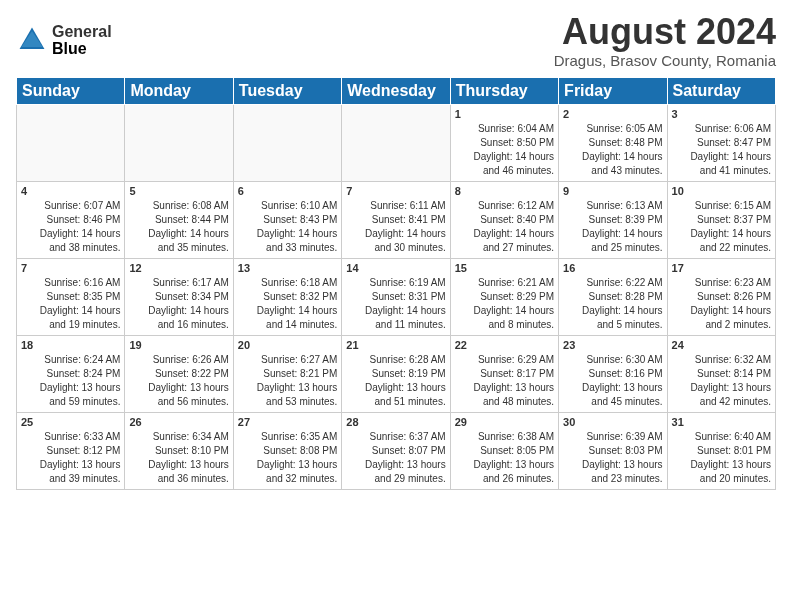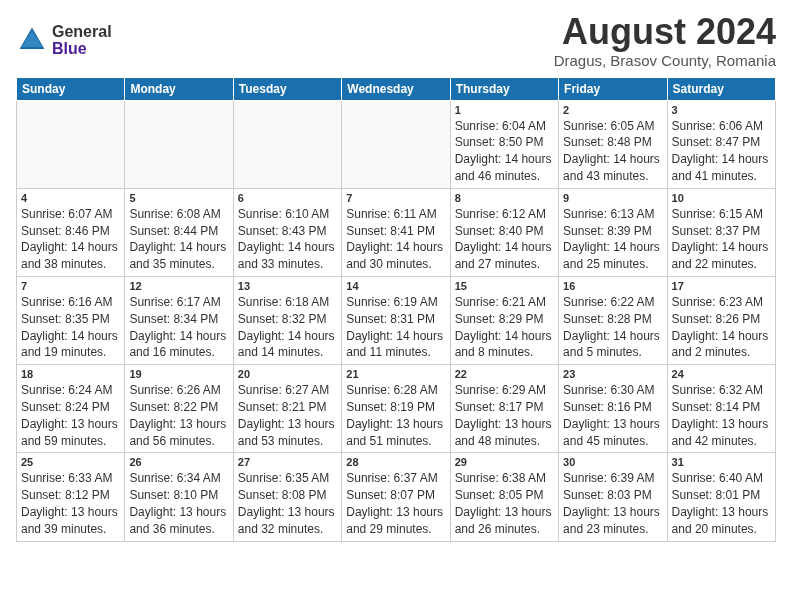--- a/index.html
+++ b/index.html
@@ -32,21 +32,21 @@
       line-height: 1.1;
     }
     .logo-general {
       font-size: 16px;
       font-weight: bold;
       color: #333;
     }
     .logo-blue {
       font-size: 16px;
       font-weight: bold;
-      color: #4c1d95;
+      color: #000000;
     }
     .logo-icon {
       width: 32px;
       height: 32px;
     }
     .title-section {
       text-align: right;
     }
     .month-year {
       font-size: 36px;
@@ -59,21 +59,21 @@
       font-size: 15px;
       color: #555;
     }
     .calendar {
       width: 100%;
       border-collapse: collapse;
     }
     .calendar th {
       background: #1a6faf;
       color: #fff;
-      font-size: 12px;
+      font-size: 16px;
       font-weight: bold;
       padding: 4px 5px;
       text-align: left;
       border: 1px solid #fff;
     }
     .calendar td {
       border: 1px solid #ccc;
       vertical-align: top;
       padding: 3px 4px;
       font-size: 9.5px;
@@ -87,21 +87,22 @@
     .day-number {
       font-size: 11px;
       font-weight: bold;
       color: #333;
       display: block;
       margin-bottom: 2px;
     }
     .day-info {
       color: #333;
       line-height: 1.4;
-      font-size: 12px;
+      font-size: 10px;
+      text-align: right;
     }
   </style>
 </head>
 <body>
 
 <div class="page">
   <div class="header">
     <div class="logo">
       <svg class="logo-icon" viewBox="0 0 36 36">
         <polygon points="18,4 32,28 4,28" fill="#1a6faf"></polygon>

